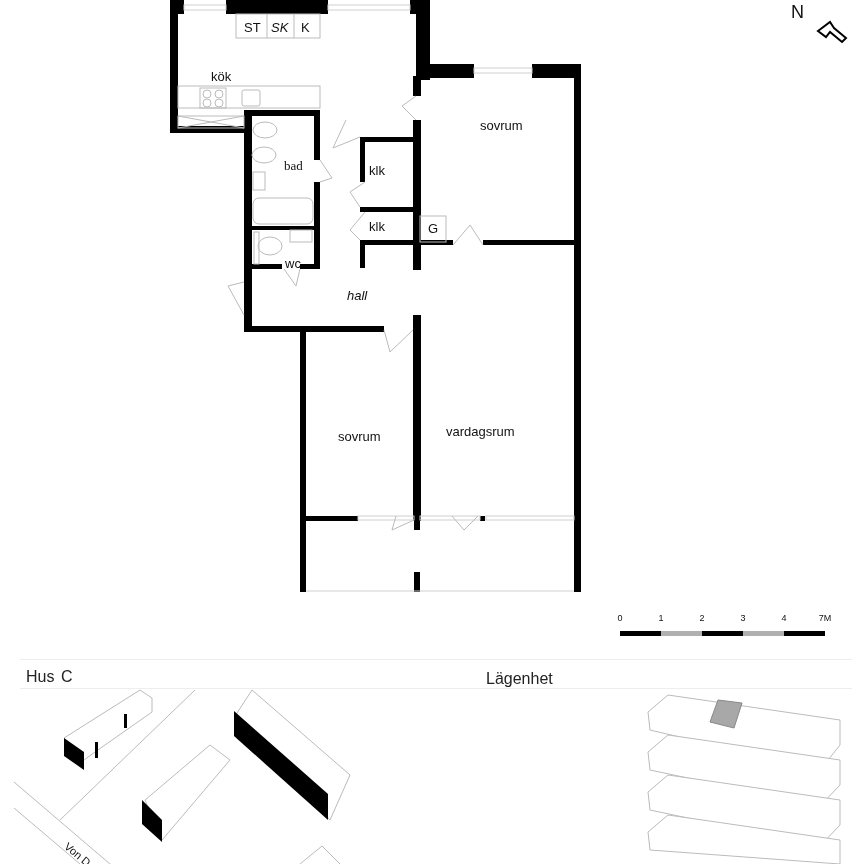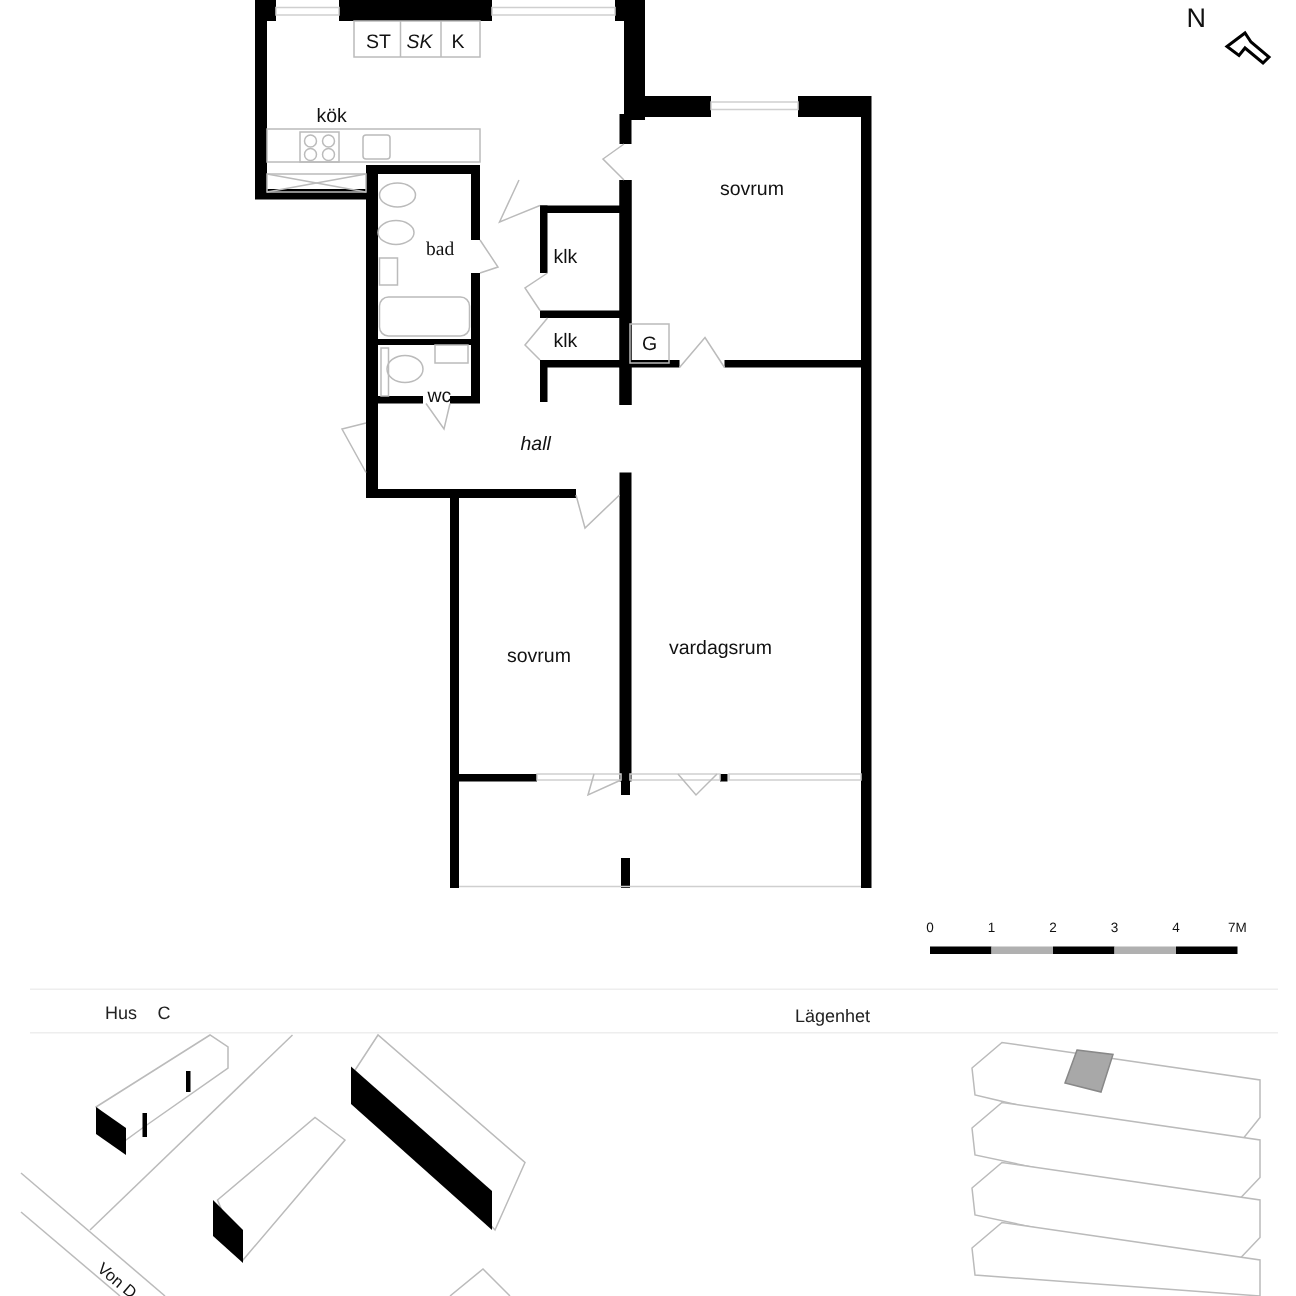--- a/index.html
+++ b/index.html
@@ -2,21 +2,21 @@
 <html><head>
 <meta charset="utf-8">
 <style>
   html, body { margin:0; padding:0; background:#fff; }
   body { width:864px; height:864px; position:relative; overflow:hidden; font-family:"Liberation Sans", sans-serif; color:#111; }
   svg { position:absolute; left:0; top:0; }
   .lbl { position:absolute; font-size:13px; color:#111; white-space:nowrap; }
   .lbl-sm { font-size:11px; }
   .tick { position:absolute; font-size:9px; color:#111; transform:translateX(-50%); }
   .divider { position:absolute; left:20px; right:12px; height:1px; background:#eee; }
-  .footer-lbl { position:absolute; font-size:12px; color:#222;margin-left:44px; }
+  .footer-lbl { position:absolute; font-size:16px; color:#222; }
 </style>
 </head>
 <body>
 
 <svg width="864" height="864" viewBox="0 0 864 864">
   <g fill="#000">
 
     <rect x="170" y="0" width="14" height="14"></rect>
     <rect x="226" y="0" width="102" height="14"></rect>
     <rect x="410" y="0" width="20" height="14"></rect>

